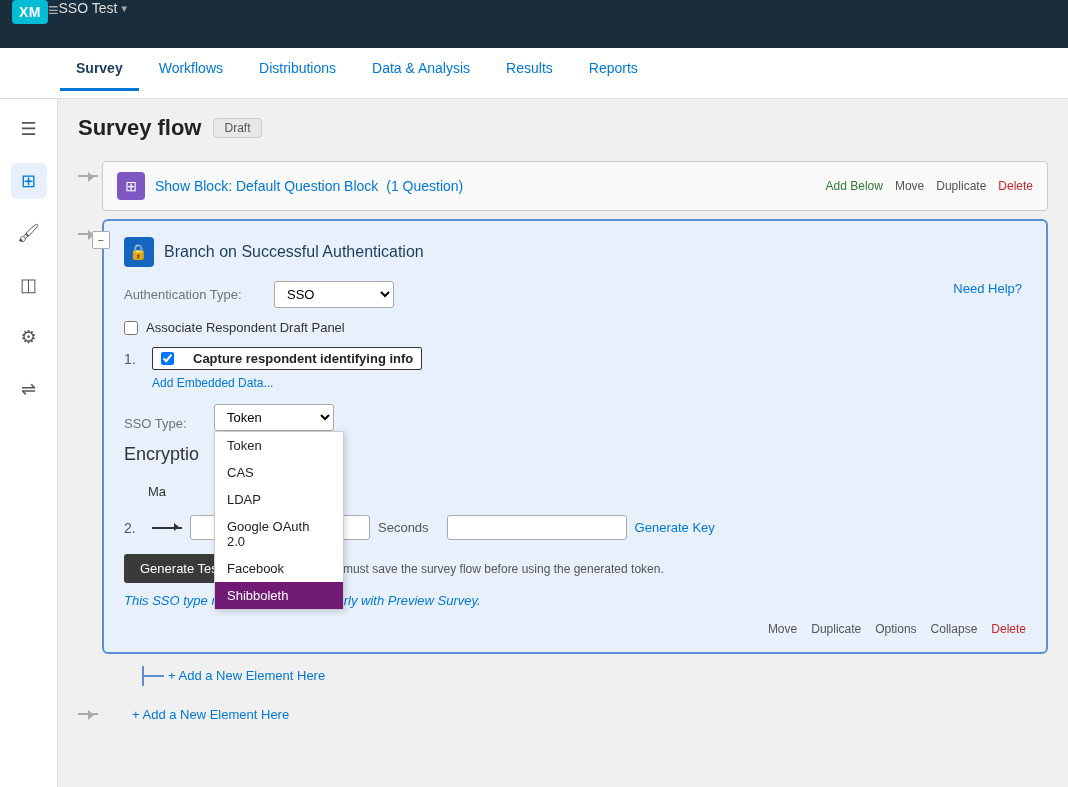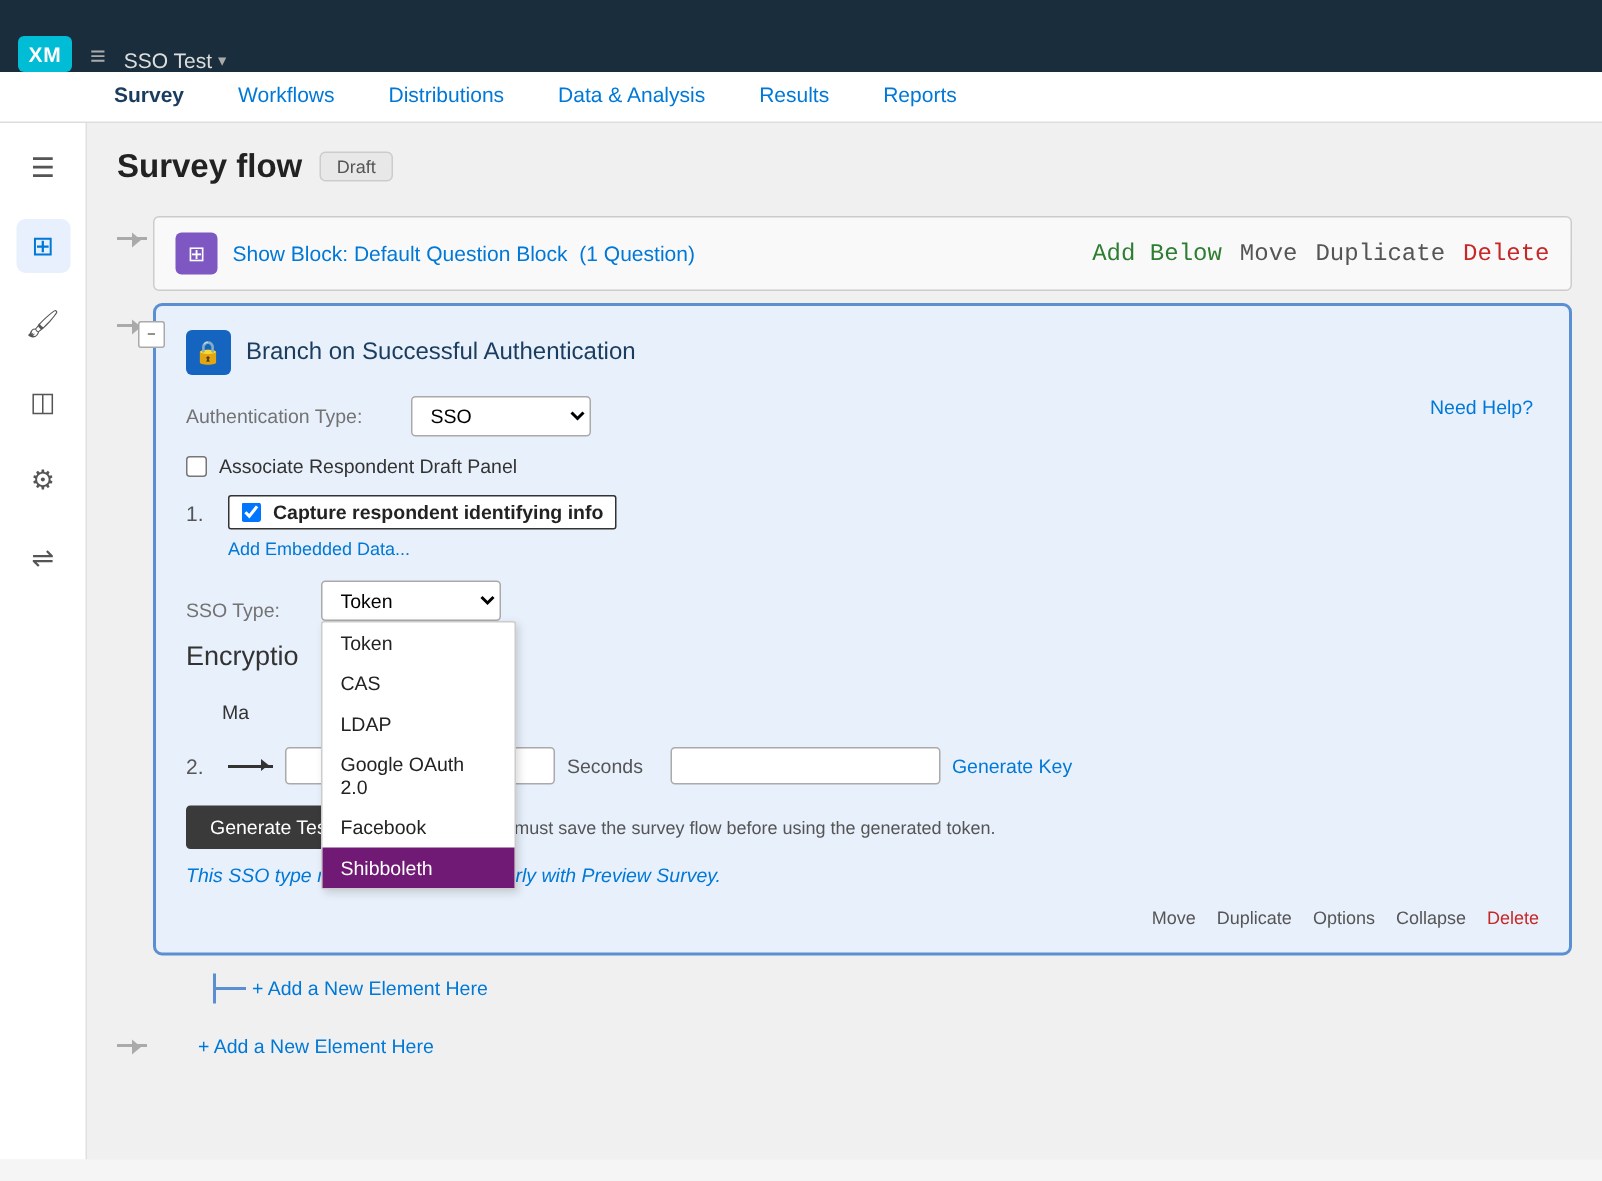--- a/index.html
+++ b/index.html
@@ -3,45 +3,44 @@
   <meta charset="utf-8">
   <style>
     * { box-sizing: border-box; margin: 0; padding: 0; }
     body { font-family: Arial, sans-serif; font-size: 13px; background: #f5f5f5; color: #333; }
 
     
     .top-bar {
       background: #1a2d3d;
       height: 48px;
       display: flex;
-      align-items: flex-end;
+      align-items: flex-start;
       padding: 0 12px;
-      gap: 12px;
     }
     .xm-logo {
       background: #00bcd4;
       color: white;
       font-weight: bold;
       font-size: 14px;
       padding: 4px 7px;
       border-radius: 4px;
       letter-spacing: 0.5px;
     }
     .hamburger { color: #aaa; font-size: 18px; cursor: pointer; }
     .app-name { color: #ddd; font-size: 14px; display: flex; align-items: center; gap: 4px; cursor: pointer; }
     .app-name-chevron { font-size: 11px; color: #aaa; }
 
     
     .tab-bar {
       background: white;
       border-bottom: 1px solid #ddd;
       display: flex;
       padding: 0 60px;
-      height: 34px;
-      align-items: center;
+      height: 51px;
+      align-items: flex-start;
     }
     .tab {
       padding: 12px 16px;
       font-size: 14px;
       color: #0078d7;
       cursor: pointer;
       border-bottom: 3px solid transparent;
       margin-right: 4px;
     }
     .tab.active {
@@ -147,22 +146,21 @@
       padding: 10px 14px;
       display: flex;
       align-items: center;
       gap: 10px;
       position: relative;
     }
     .show-block-actions {
       margin-left: auto;
       display: flex;
       gap: 12px;
-      font-size: 16px;
-      font-family: Liberation Mono, monospace;
+      font-size: 12px;
     }
     .action-link { color: #2e7d32; cursor: pointer; }
     .action-link.red { color: #c62828; }
     .action-link.gray { color: #555; }
     .block-icon {
       width: 28px;
       height: 28px;
       background: #7e57c2;
       border-radius: 4px;
       display: flex;
@@ -253,21 +251,21 @@
       gap: 8px;
       margin-bottom: 6px;
     }
     .step-num { font-size: 14px; color: #555; font-weight: 500; width: 20px; }
     .capture-checkbox-box {
       border: 1px solid #333;
       border-radius: 2px;
       padding: 3px 8px;
       display: flex;
       align-items: center;
-      gap: 8px;
+      gap: 19px;
       background: white;
     }
     .capture-checkbox-box input[type="checkbox"] { width: 13px; height: 13px; }
     .capture-label { font-size: 13px; font-weight: bold; color: #222; }
 
     .add-embedded { color: #0078d7; font-size: 12px; margin-left: 28px; margin-bottom: 14px; cursor: pointer; }
 
     
     .sso-type-row {
       display: flex;

